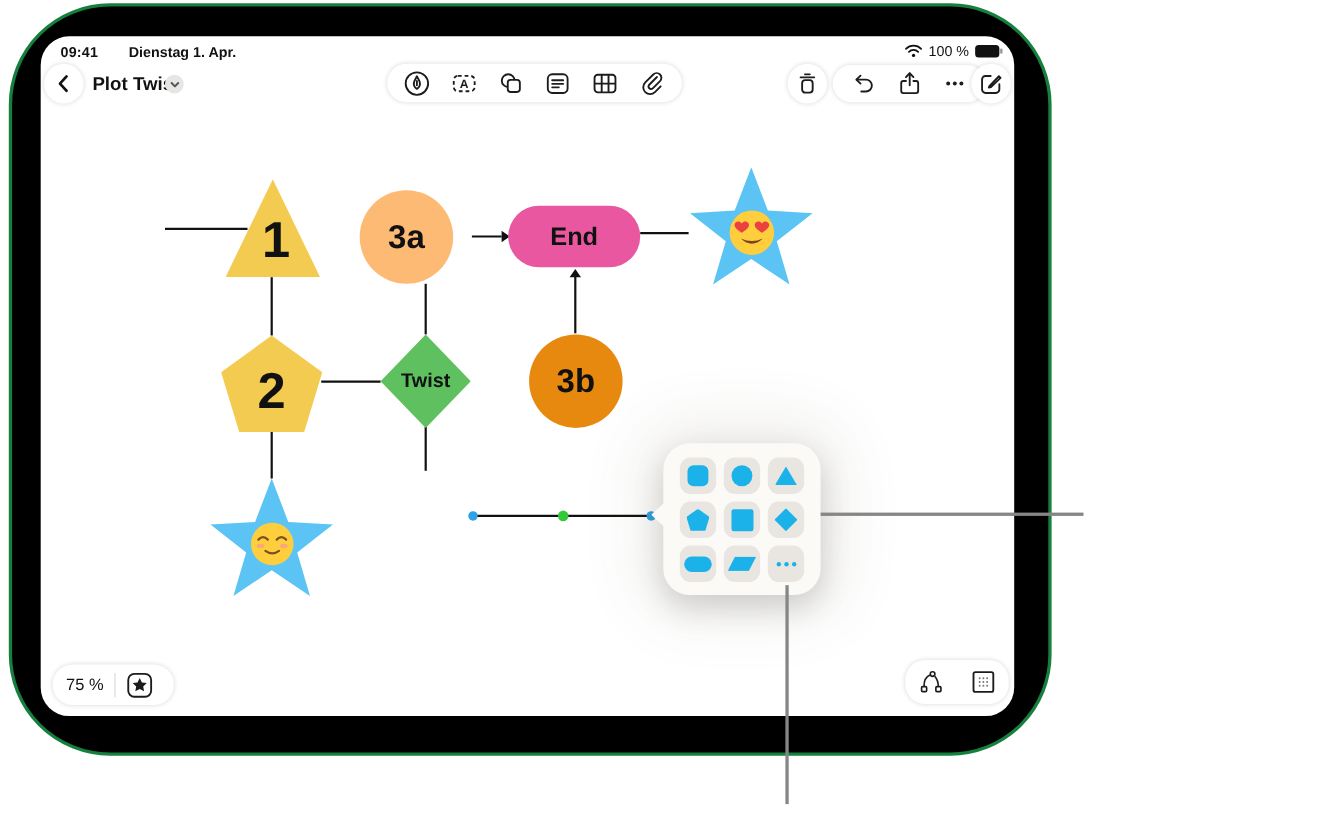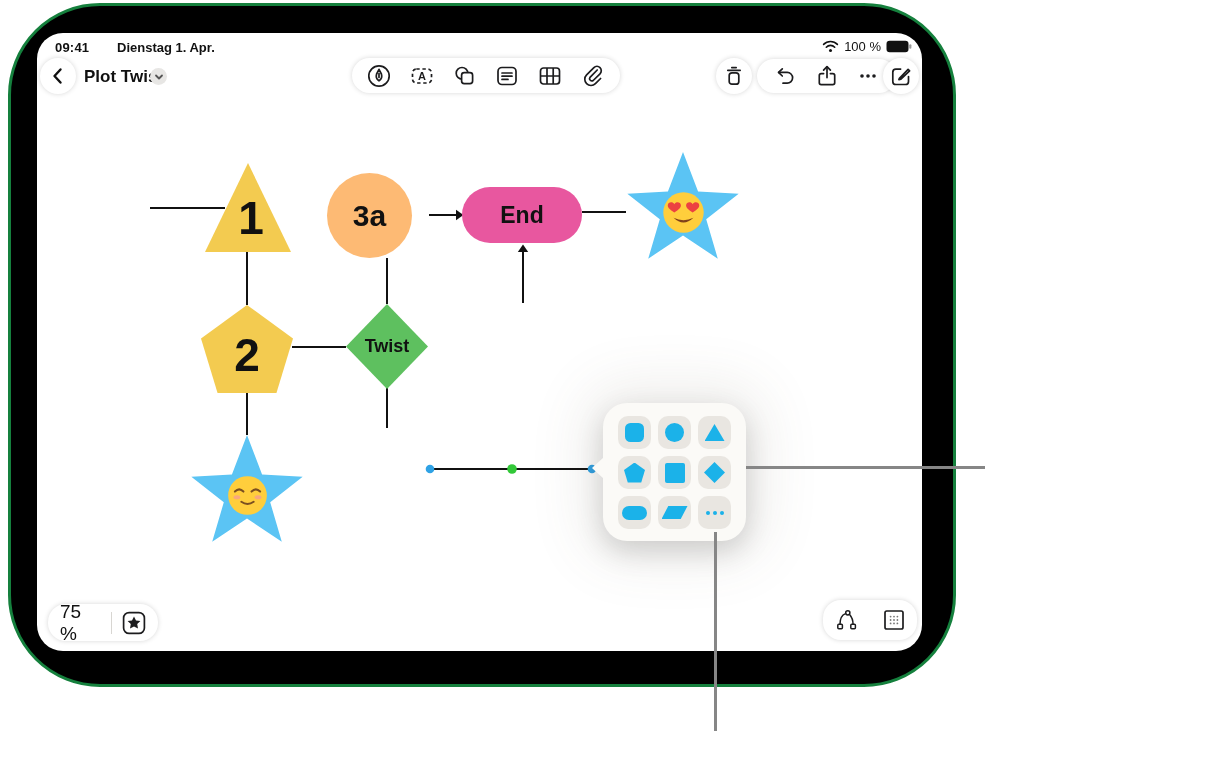--- a/index.html
+++ b/index.html
@@ -75,21 +75,21 @@
   .g-sq{width:20px;height:20px;border-radius:2px;background:#1bb2e9;}
   .g-dia{width:21px;height:21px;background:#1bb2e9;clip-path:polygon(50% 0,100% 50%,50% 100%,0 50%);}
   .g-sta{width:25px;height:14px;border-radius:7px;background:#1bb2e9;}
   .g-par{width:26px;height:13px;background:#1bb2e9;clip-path:polygon(26% 0,100% 0,74% 100%,0 100%);}
   .g-more{display:flex;gap:3px;}
   .g-more i{width:4px;height:4px;border-radius:50%;background:#1bb2e9;}
 
   
   .zoom-pill{left:11px;top:571px;width:110px;height:37px;justify-content:flex-start;
              padding:0 12px;gap:10px;box-sizing:border-box;z-index:6;}
-  .zoom-label{font-size:19px;color:#111;}
+  .zoom-label{font-size:15px;color:#111;}
   .v-div{width:1px;height:22px;background:#d8d6d2;}
   .br-pill{left:786px;top:567px;width:94px;height:40px;z-index:6;}
 
   
   .callout-h{position:absolute;left:746px;top:466px;width:239px;height:3px;background:#868686;z-index:50;}
   .callout-v{position:absolute;left:714px;top:532px;width:3px;height:199px;background:#868686;z-index:50;}
 
   svg.ic{display:block;}
   svg.ic *{vector-effect:non-scaling-stroke;}
 </style>
@@ -246,20 +246,23 @@
       </div>
       <div class="node node-two">
         <span>2</span>
       </div>
       <div class="node node-twist">
         <span>Twist</span>
       </div>
       <div class="node n-circle node-3a">
         <span>3a</span>
       </div>
+      <div class="node n-circle node-3b">
+        <span>3b</span>
+      </div>
       <div class="node node-end">
         <span>End</span>
       </div>
 
       <div class="node node-star star-top">
         <span>
           <svg width="47" height="47" viewBox="0 0 40 40">
             <circle cx="20" cy="20" r="17.2" fill="#ffce3c"></circle>
             <path d="M12.2 12.9 c-1.5 -2.6 -5.6 -1.8 -5.6 1.2 0 2.3 3.2 4.4 5.6 6 2.4 -1.6 5.6 -3.7 5.6 -6 0 -3 -4.1 -3.8 -5.6 -1.2 Z" fill="#ec4141"></path>
             <path d="M27.8 12.9 c-1.5 -2.6 -5.6 -1.8 -5.6 1.2 0 2.3 3.2 4.4 5.6 6 2.4 -1.6 5.6 -3.7 5.6 -6 0 -3 -4.1 -3.8 -5.6 -1.2 Z" fill="#ec4141"></path>

